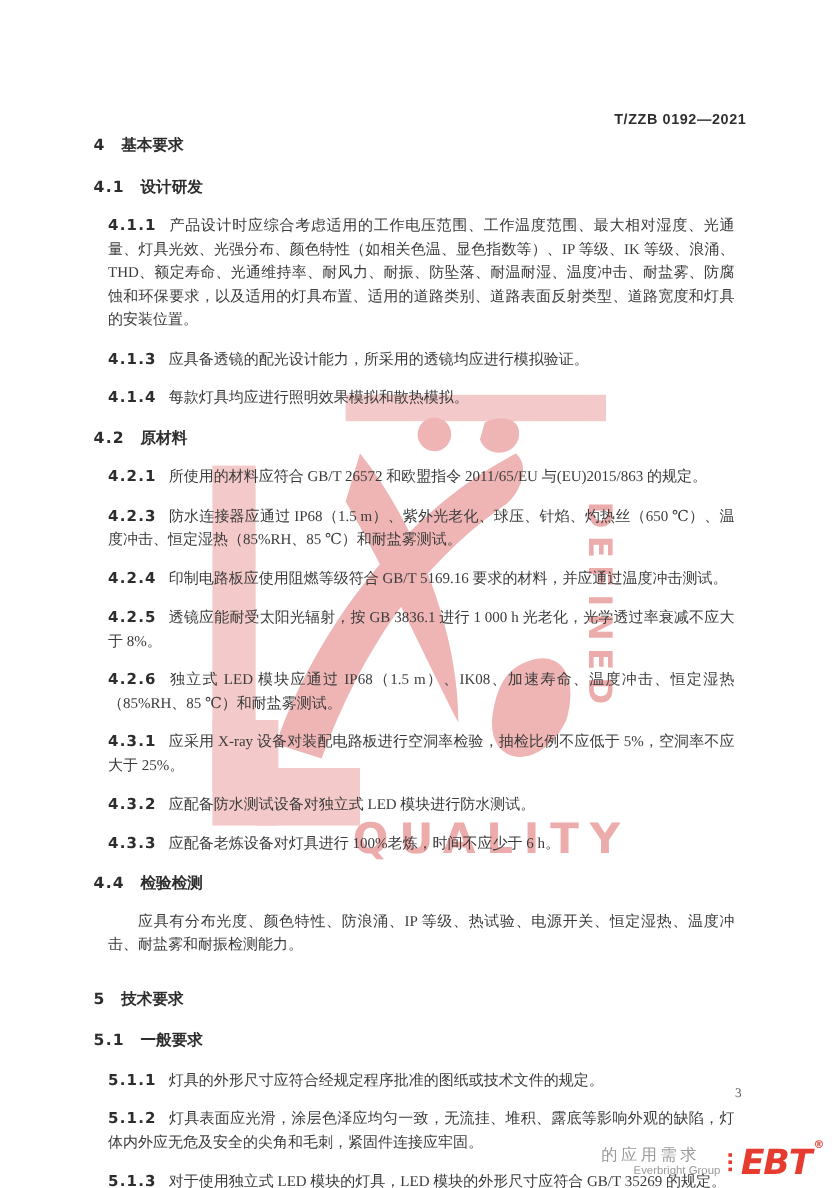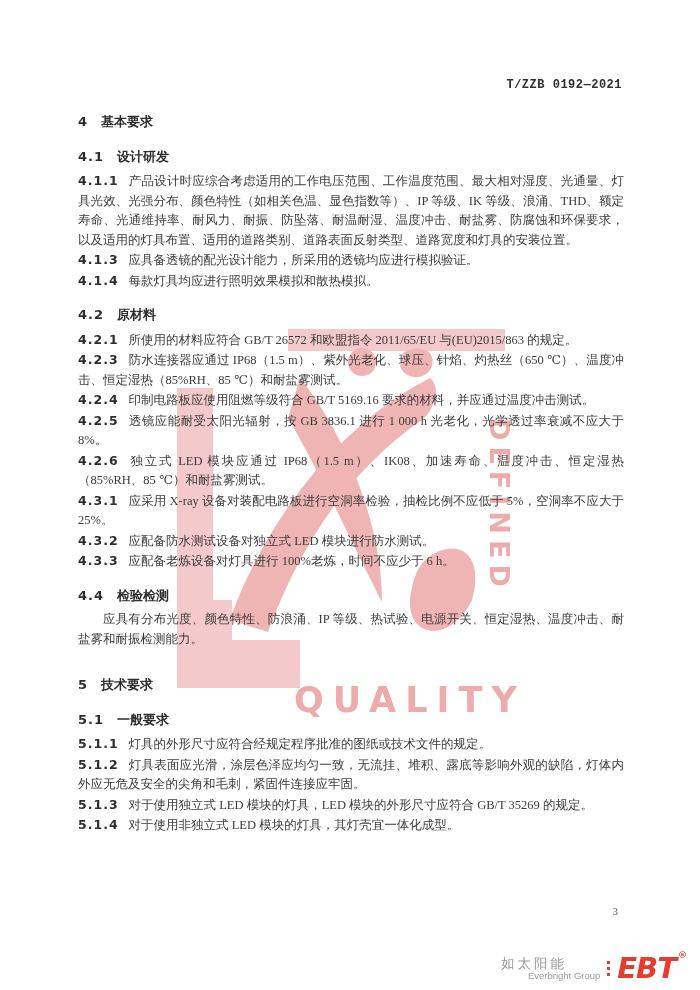--- a/index.html
+++ b/index.html
@@ -4,22 +4,22 @@
 <style>
   html,body { margin:0; padding:0; background:#e8e8e8; }
   .page {
     position:relative; width:700px; height:990px; margin:0 auto;
     background:#ffffff; overflow:hidden;
     font-family:"Liberation Serif","DejaVu Serif",serif;
     color:#3b3b3b;
   }
   
   .header-ref {
-    position:absolute; top:78px; right:78px;
-    font-family:Liberation Mono, monospace;
+    position:absolute; top:92px; right:78px;
+    font-family:Liberation Sans, sans-serif;
     font-size:12px; font-weight:bold; letter-spacing:0.5px; color:#2f2f2f;
   }
   
   .watermark { position:absolute; left:0; top:0; width:700px; height:990px; pointer-events:none; }
   .wm-vert {
     position:absolute; left:484px; top:418px; height:250px;
     writing-mode:vertical-rl;
     font-family:"DejaVu Sans","Liberation Sans",sans-serif;
     font-weight:bold; font-size:27px; letter-spacing:6px; color:#edacac;
   }
@@ -27,21 +27,21 @@
     position:absolute; left:294px; top:680px;
     font-family:"DejaVu Sans","Liberation Sans",sans-serif;
     font-weight:bold; font-size:35px; letter-spacing:9px; color:#edacac;
     white-space:nowrap;
   }
   
   .doc {
     position:absolute; left:78px; top:112px; width:546px;
     font-size:12.5px; line-height:19.5px; text-align:justify;
   }
-  .doc p { margin:0; }
+  .doc p { margin:12px; }
   .h1,.h2 {
     font-family:"DejaVu Sans","Liberation Sans",sans-serif;
     font-weight:bold; font-size:13px; color:#2d2d2d; text-align:left;
   }
   .h1 { margin:0 0 0 0 !important; }
   .h1 + .h2 { margin-top:15px !important; }
   .h1:not(:first-child) { margin-top:26px !important; }
   .h2 { margin:14px 0 5px 0 !important; }
   .h1 .num,.h2 .num { margin-right:13px; letter-spacing:1px; }
   p.clause .num {
@@ -128,21 +128,21 @@
       <p class="clause"><b class="num">5.1.1</b><span>灯具的外形尺寸应符合经规定程序批准的图纸或技术文件的规定。</span></p>
       <p class="clause"><b class="num">5.1.2</b><span>灯具表面应光滑，涂层色泽应均匀一致，无流挂、堆积、露底等影响外观的缺陷，灯体内外应无危及安全的尖角和毛刺，紧固件连接应牢固。</span></p>
       <p class="clause"><b class="num">5.1.3</b><span>对于使用独立式 LED 模块的灯具，LED 模块的外形尺寸应符合 GB/T 35269 的规定。</span></p>
       <p class="clause"><b class="num">5.1.4</b><span>对于使用非独立式 LED 模块的灯具，其灯壳宜一体化成型。</span></p>
     </div>
 
   <div class="page-number">3</div>
 
   <div class="footer-logo">
     <div class="logo-names">
-      <div class="logo-cn">如太阳能</div>
+      <div class="logo-cn">的应用需求</div>
       <div class="logo-en">Everbright Group</div>
     </div>
     <div class="logo-dots">
       <span></span>
         <span></span>
         <span></span>
     </div>
     <div class="logo-abbr">
       <span>EBT</span>
       <span class="logo-reg">®</span>

